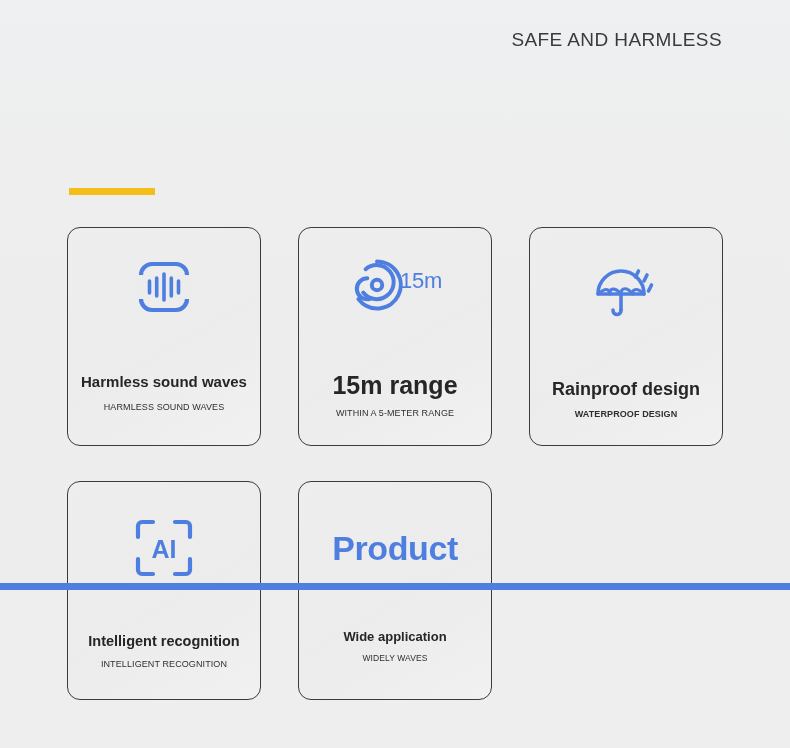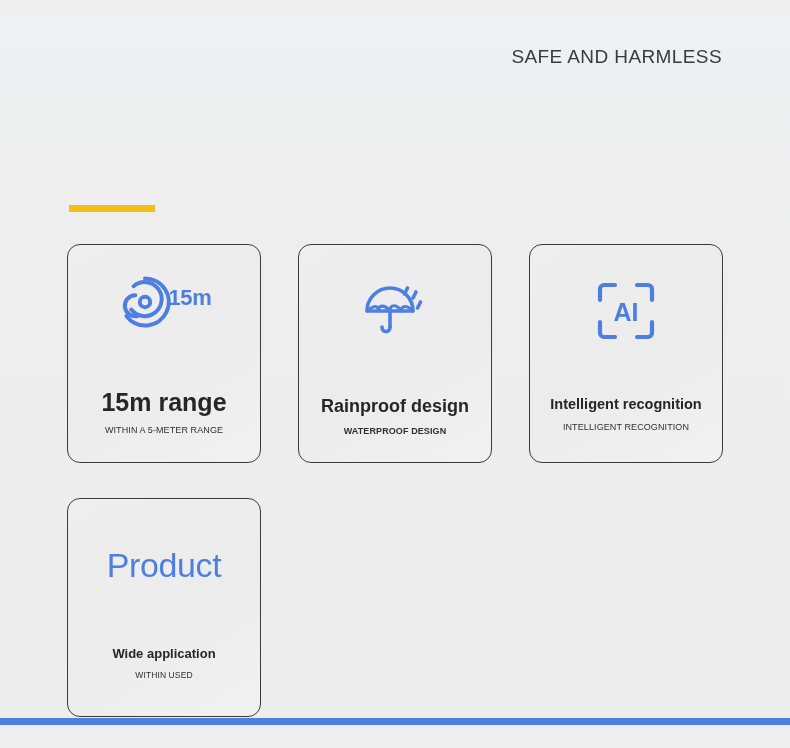--- a/index.html
+++ b/index.html
@@ -20,22 +20,21 @@
   .bg-wash {
     position: absolute;
     inset: 0;
     background: linear-gradient(180deg, #eef0f1 0%, #eeeeee 30%, #ededed 100%);
     pointer-events: none;
   }
 
   .page {
     position: relative;
     width: 790px;
-    height: 708px;
-    margin-top: 17px;
+    height: 590px;
   }
 
   
   .eyebrow {
     position: absolute;
     top: 29px;
     right: 68px;
     font-size: 19px;
     letter-spacing: 0.4px;
     color: #3a3a3a;
@@ -130,29 +129,29 @@
 
   .card.c2r1 .card-sub { margin-top: 8px; }
   .card.c3r1 .card-sub { margin-top: 9px; }
   .card.c1r2 .card-sub { margin-top: 9px; font-weight: bold; }
   .card.c2r2 .card-sub { margin-top: 9px; }
   .card.c3r2 .card-sub { margin-top: 9px; font-size: 8.5px; }
 
   
   .product-word {
     font-size: 34px;
-    font-weight: 400;
+    font-weight: 700;
     color: #4e7fe0;
     letter-spacing: -0.4px;
     line-height: 1;
   }
 
   .range-badge {
     font-size: 22px;
-    font-weight: 700;
+    font-weight: 400;
     color: #4e7fe0;
     margin-left: -6px;
     align-self: flex-start;
     margin-top: 12px;
     letter-spacing: -0.3px;
   }
 
   .icon-row {
     display: flex;
     align-items: flex-start;
@@ -173,20 +172,37 @@
 <div class="page">
   <div class="bg-wash"></div>
 
   <div class="eyebrow">SAFE AND HARMLESS</div>
 
 
   <div class="accent-bar"></div>
 
   <div class="grid">
 
+    <div class="card r1 c1r1">
+      <div class="card-icon">
+        <svg width="56" height="56" viewBox="0 0 56 56" fill="none">
+          <rect x="5" y="5" width="46" height="46" rx="11" stroke="#4e7fe0" stroke-width="4.2" fill="none"></rect>
+          <rect x="0" y="16" width="56" height="24" fill="#ececec"></rect>
+          <g stroke="#4e7fe0" stroke-width="3.6" stroke-linecap="round">
+            <line x1="13.5" y1="22" x2="13.5" y2="34"></line>
+            <line x1="20.7" y1="19" x2="20.7" y2="37"></line>
+            <line x1="28" y1="15" x2="28" y2="41"></line>
+            <line x1="35.3" y1="19" x2="35.3" y2="37"></line>
+            <line x1="42.5" y1="22" x2="42.5" y2="34"></line>
+          </g>
+        </svg>
+      </div>
+      <div class="card-title">Harmless sound waves</div>
+      <div class="card-sub">HARMLESS SOUND WAVES</div>
+    </div>
 
     <div class="card r1 c2r1">
       <div class="card-icon">
         <div class="icon-row">
           <span>
             <svg width="58" height="58" viewBox="0 0 58 58" fill="none">
               <path d="M29 5.5 A23.5 23.5 0 1 1 10.4 43" stroke="#4e7fe0" stroke-width="4" stroke-linecap="round" fill="none"></path>
               <path d="M17.6 13.2 A17 17 0 1 1 15.2 36.5" stroke="#4e7fe0" stroke-width="4" stroke-linecap="round" fill="none"></path>
               <path d="M22.2 42.9 A10.5 10.5 0 1 1 19.3 22.3" stroke="#4e7fe0" stroke-width="4" stroke-linecap="round" fill="none"></path>
               <circle cx="29" cy="29" r="5.2" stroke="#4e7fe0" stroke-width="4" fill="none"></circle>
@@ -230,19 +246,19 @@
       </div>
       <div class="card-title">Intelligent recognition</div>
       <div class="card-sub">INTELLIGENT RECOGNITION</div>
     </div>
 
     <div class="card r2 c3r2">
       <div class="card-icon">
         <span class="product-word">Product</span>
       </div>
       <div class="card-title">Wide application</div>
-      <div class="card-sub">WITHIN USED</div>
+      <div class="card-sub">WIDELY WAVES</div>
     </div>
 
   </div>
 
   <div class="bottom-strip"></div>
 </div>
 
 </body></html>

